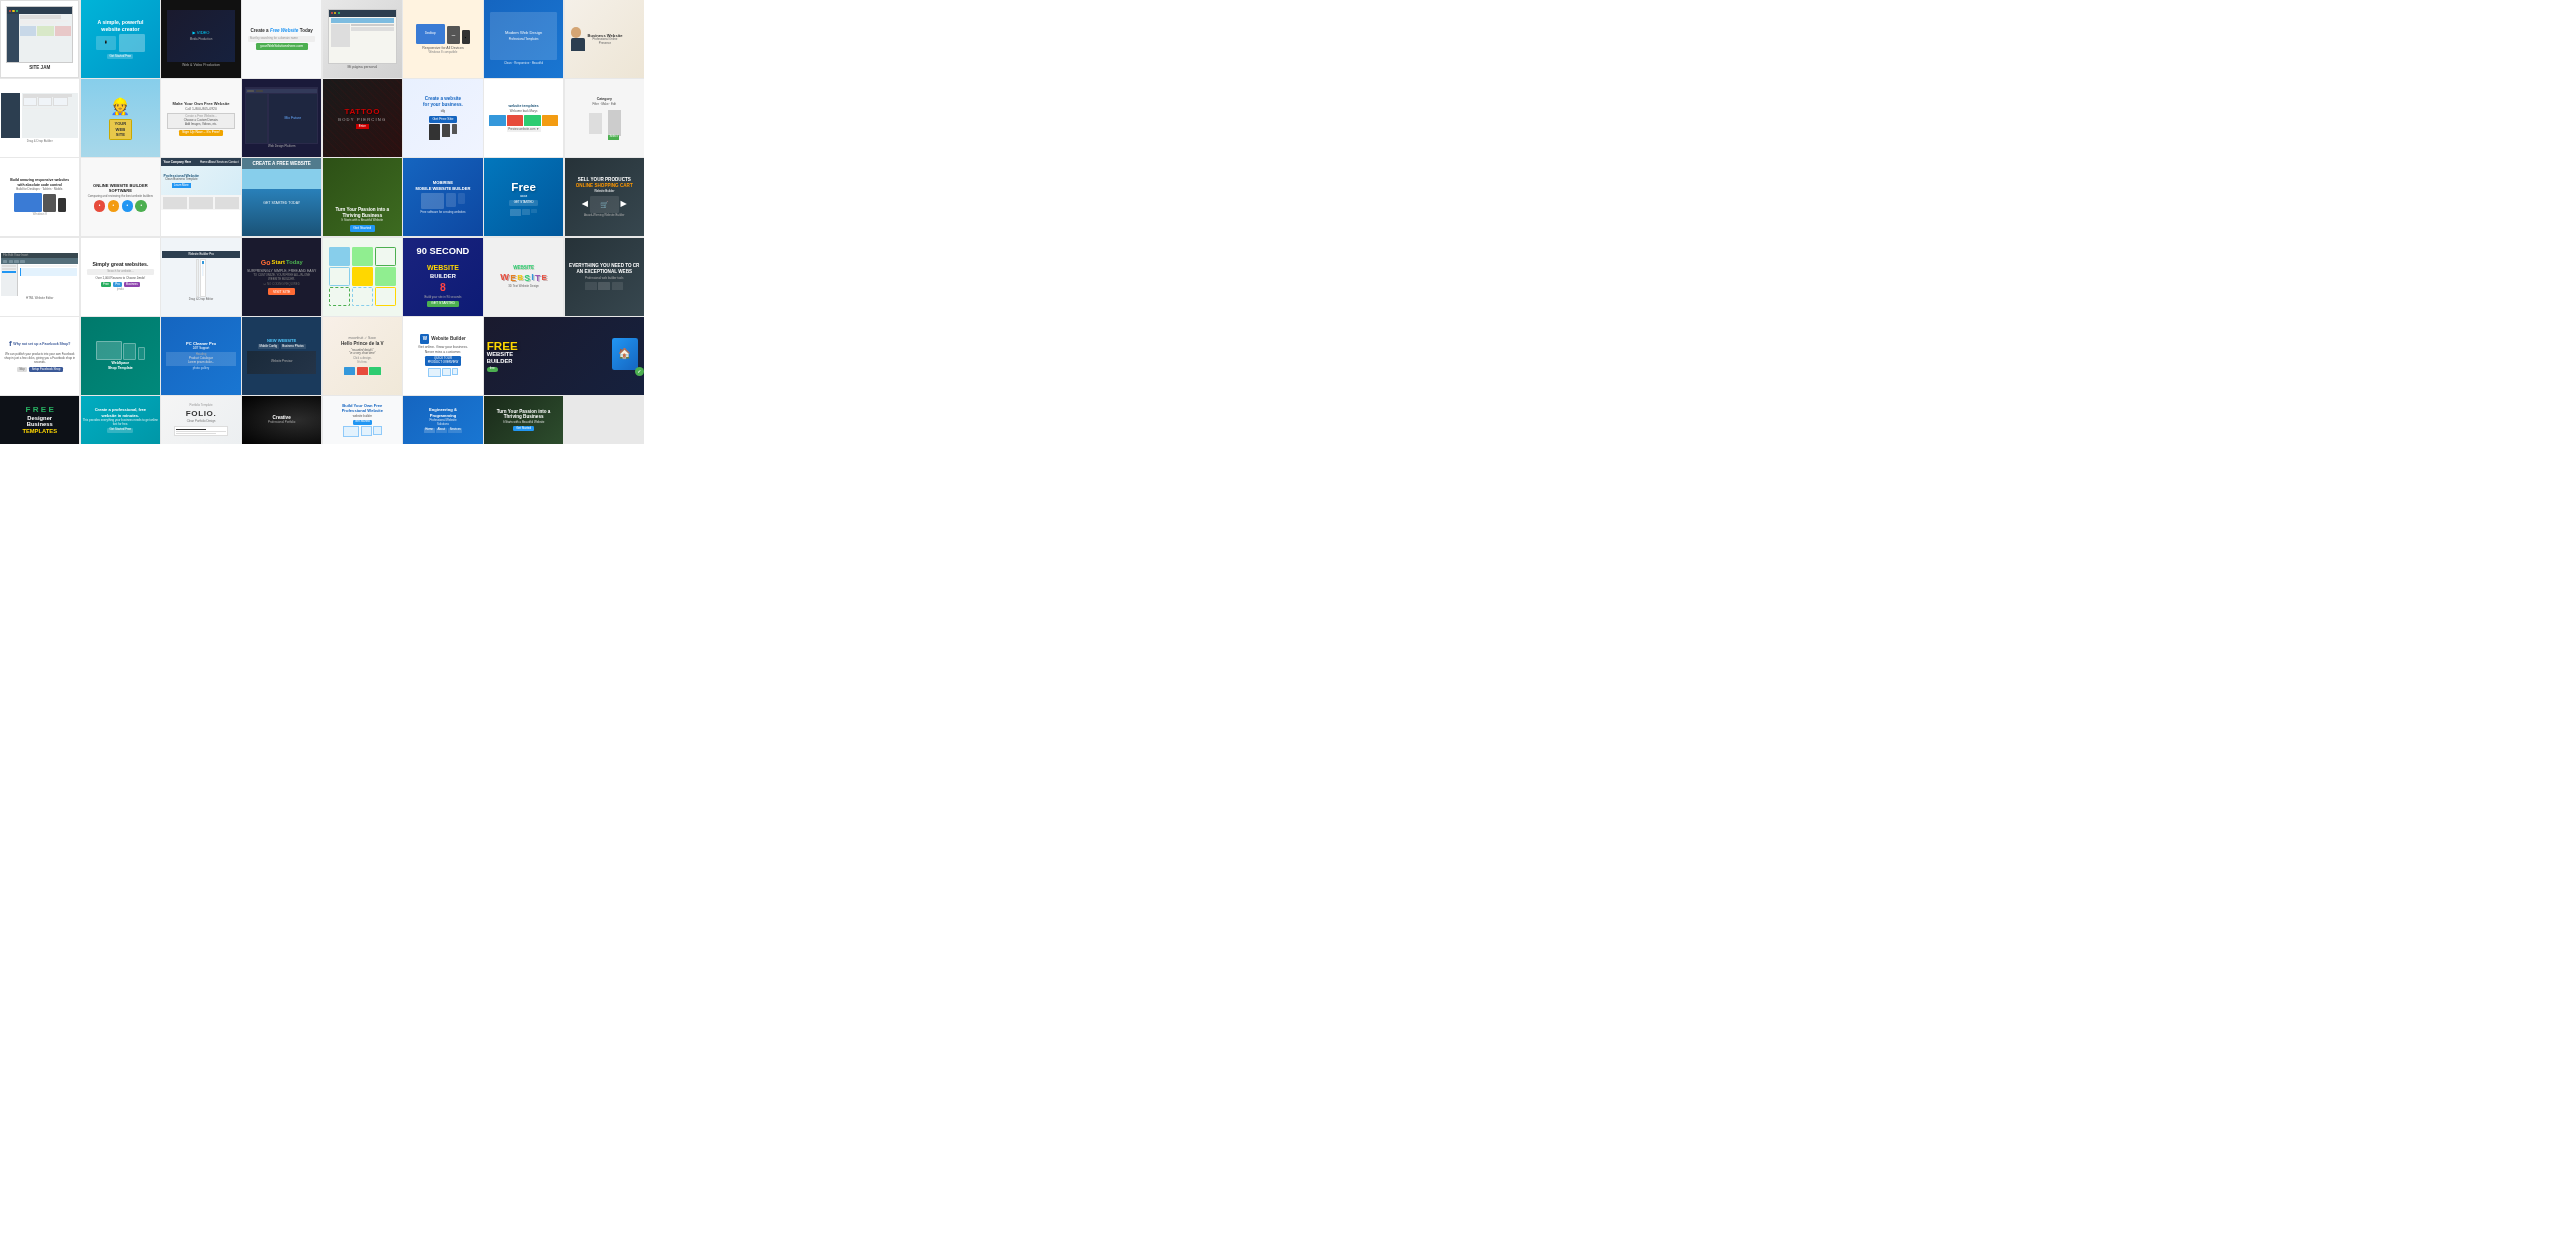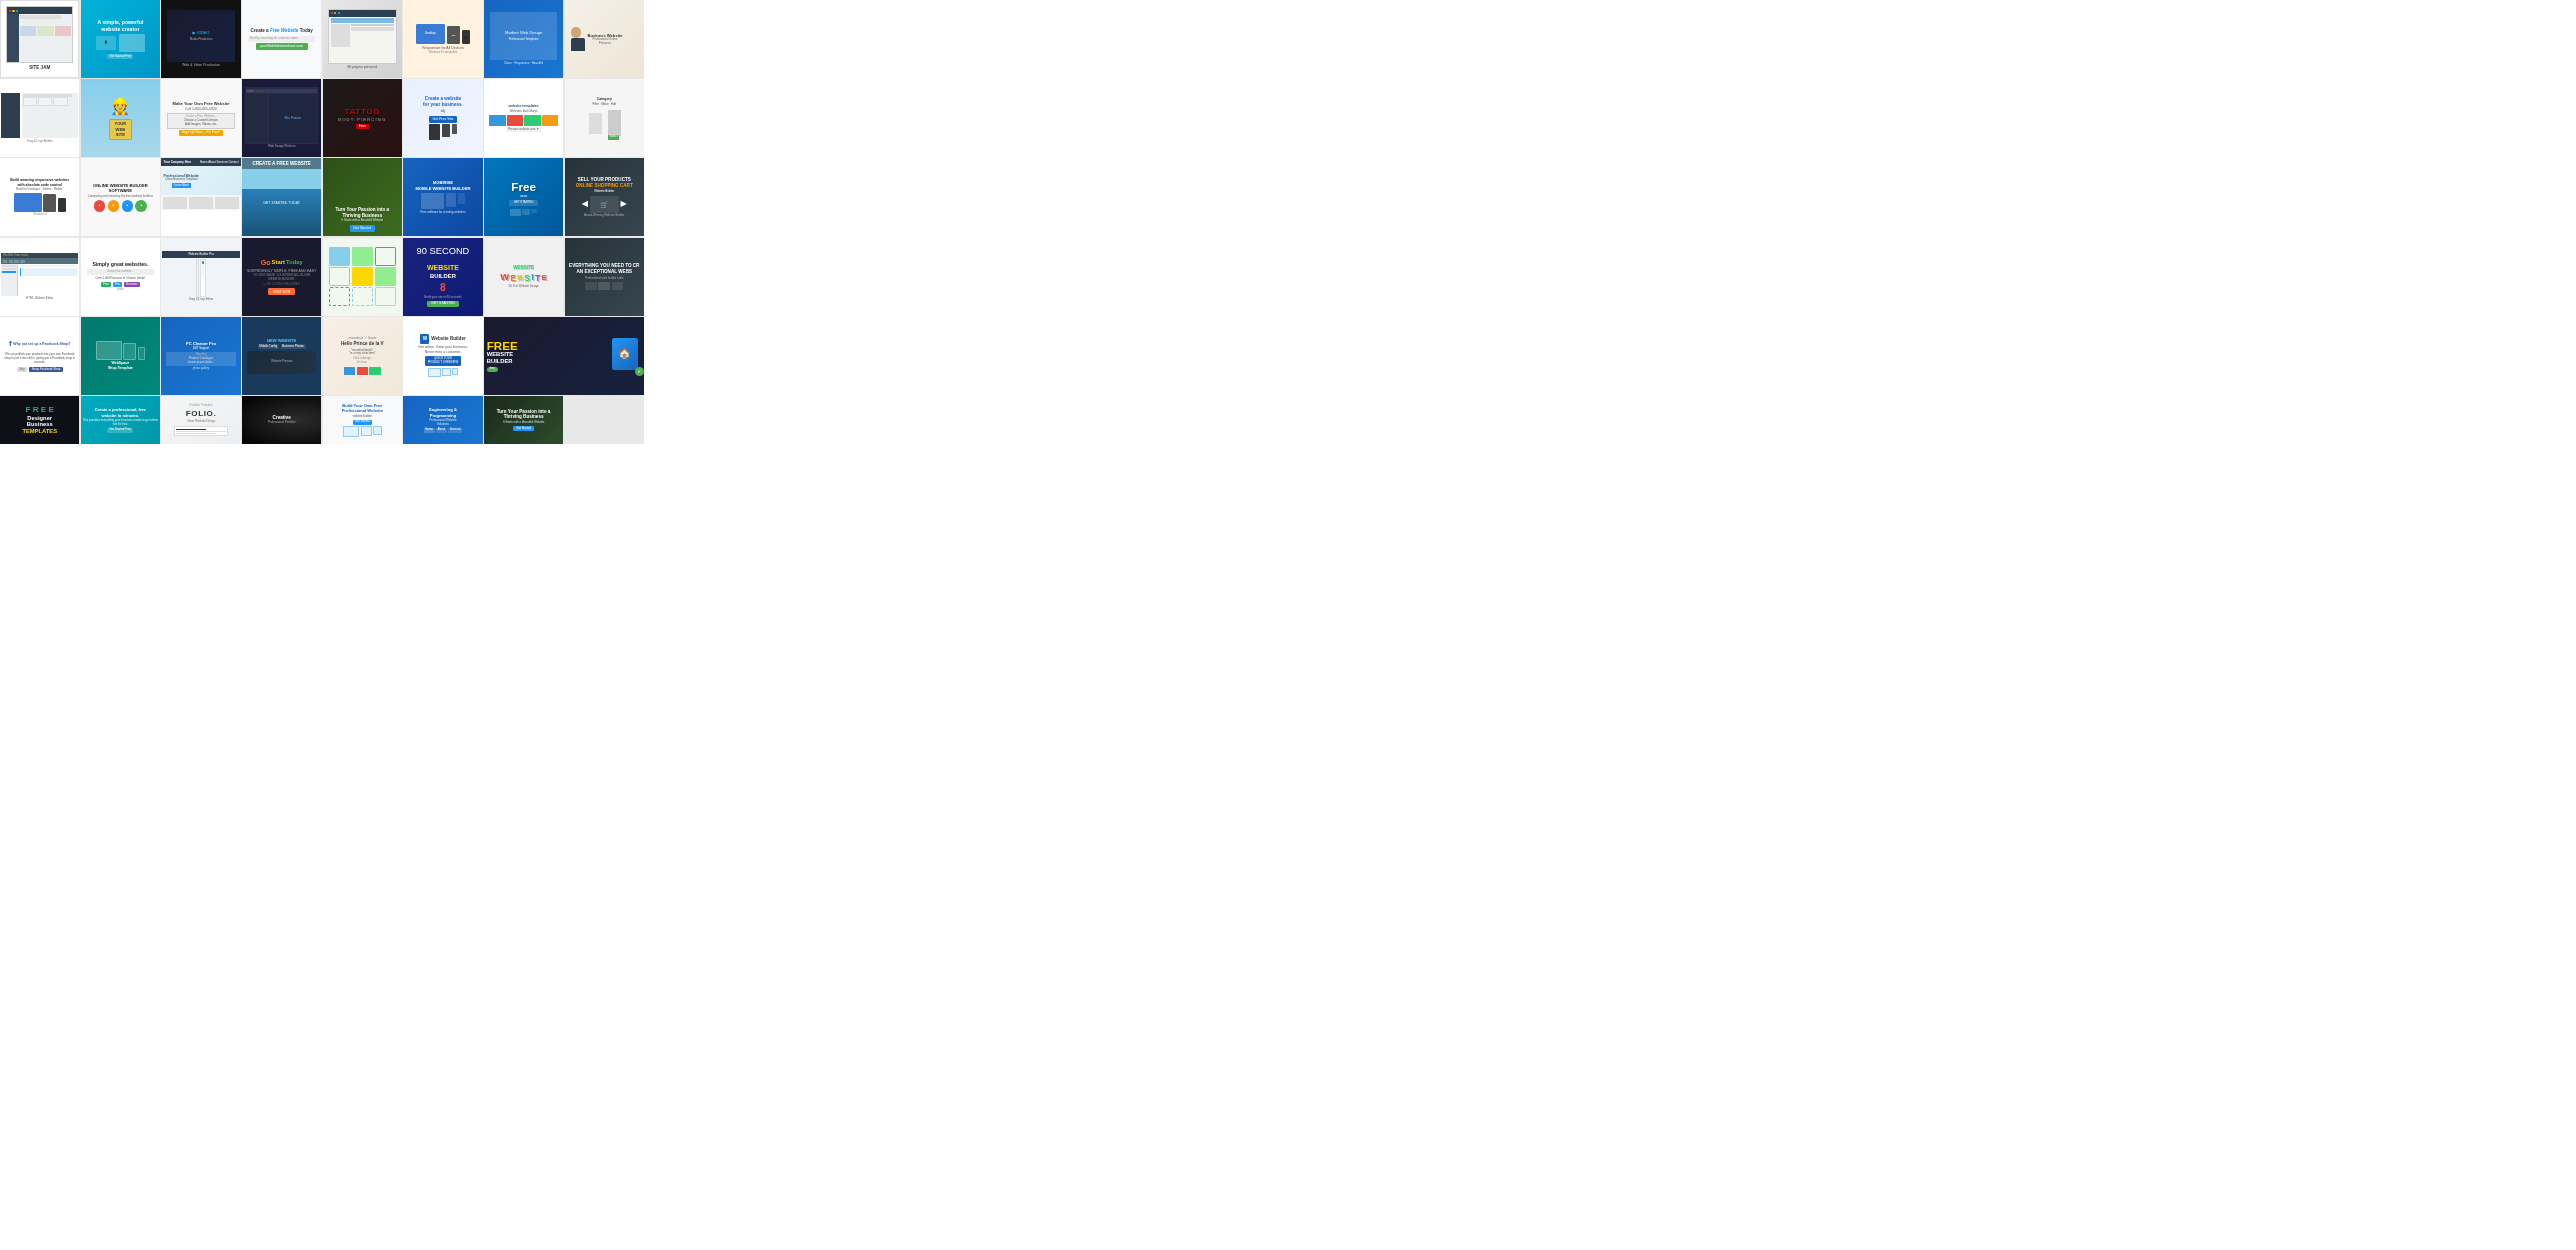--- a/index.html
+++ b/index.html
@@ -580,21 +580,21 @@
         <div style="background:#90EE90;border-radius:1.2px;"></div>
         <div style="background:transparent;border:1.2px dashed #4CAF50;border-radius:1.2px;"></div>
         <div style="background:transparent;border:1.2px dashed #87CEEB;border-radius:1.2px;"></div>
         <div style="background:transparent;border:1.2px solid #ffd700;border-radius:1.2px;"></div>
       </div>
     </div>
   </div>
 
   <div class="tile row4">
     <div class="tile-inner" style="background:linear-gradient(135deg,#1a237e,#0d1b75);color:white;">
-      <div style="font-size:9.3px;font-weight:400;color:white;line-height:1;margin-bottom:7px;">90 SECOND</div>
+      <div style="font-size:9.3px;font-weight:700;color:white;line-height:1;margin-bottom:7px;">90 SECOND</div>
       <div style="font-size:7px;font-weight:700;color:#FFD700;margin-bottom:0.6px;">WEBSITE</div>
       <div style="font-size:5.8px;font-weight:700;color:white;margin-bottom:0.6px;">BUILDER</div>
       <div style="font-size:10.4px;font-weight:900;color:#FF4444;margin-bottom:1.7px;">8</div>
       <div style="font-size:2.9px;color:#aaa;margin-bottom:1.2px;">Build your site in 90 seconds</div>
       <div style="background:#4CAF50;color:white;padding:0.6px 3.5px;font-size:3.5px;border-radius:1.2px;">GET STARTED</div>
     </div>
   </div>
 
   <div class="tile row4">
     <div class="tile-inner" style="background:#f0f0f0;color:#e74c3c;padding:1.7px;">

